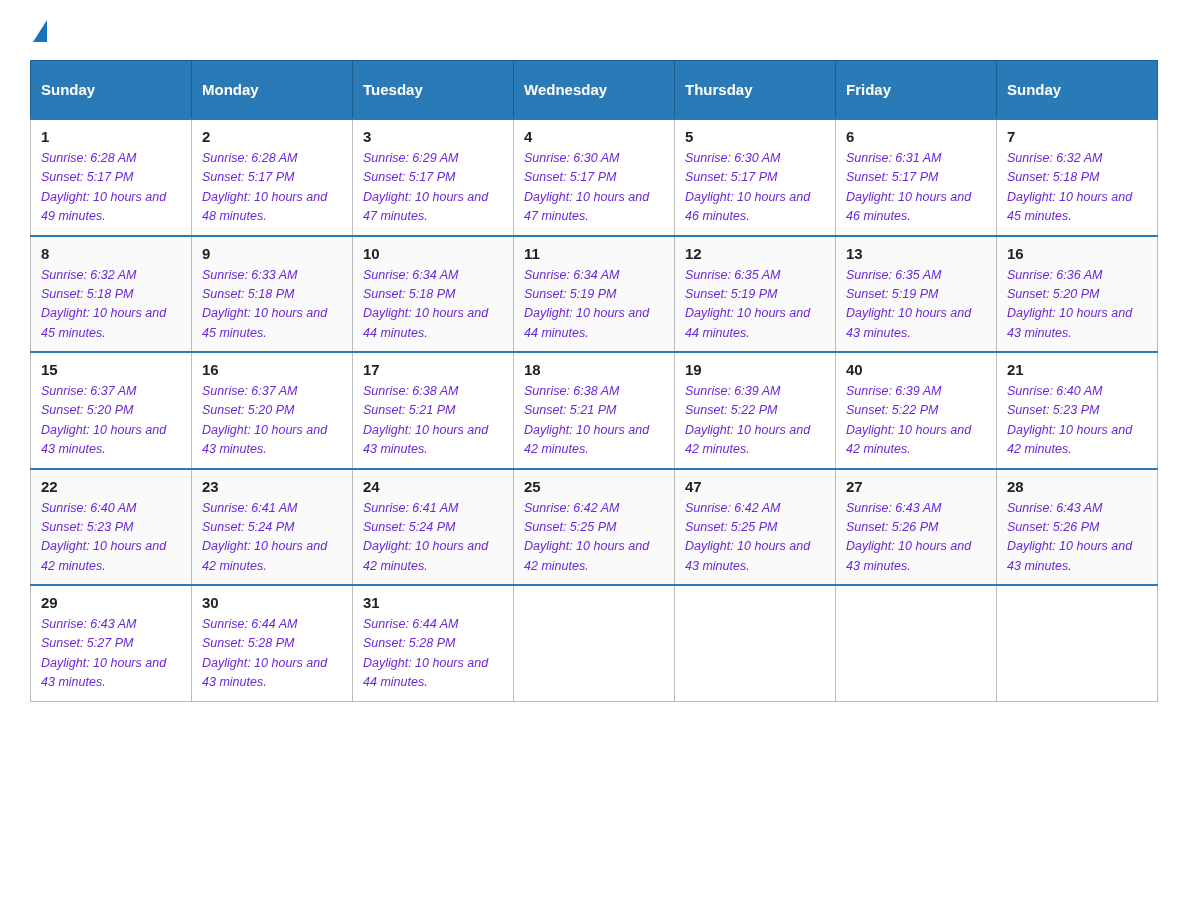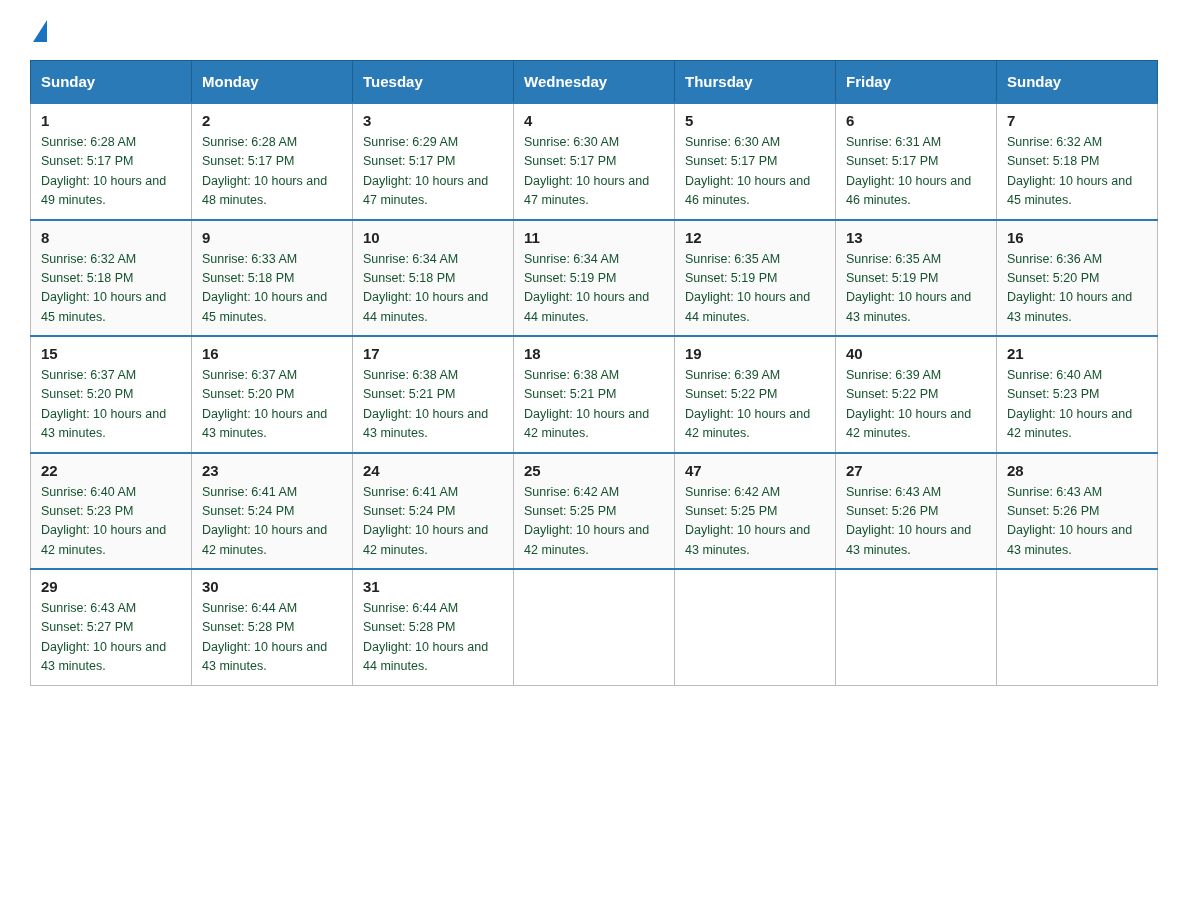--- a/index.html
+++ b/index.html
@@ -61,41 +61,42 @@
     .calendar-table {
       width: 100%;
       border-collapse: collapse;
       border: 1px solid #999;
     }
     .calendar-table th {
       background-color: #2a7ab8;
       color: #fff;
       font-size: 15px;
       font-weight: bold;
-      padding: 12px 10px;
+      padding: 20px 10px;
       text-align: left;
       border: 1px solid #1e5f8f;
     }
     .calendar-table td {
       vertical-align: top;
       padding: 8px 10px;
       border: 1px solid #bbb;
       width: 14.28%;
       min-height: 100px;
     }
     .day-number {
       font-size: 15px;
       font-weight: bold;
       color: #222;
       margin-bottom: 4px;
     }
     .day-info {
       font-size: 12.5px;
-      color: #14532d;
+      color: #6d28d9;
       line-height: 1.55;
+      font-style: italic;
     }
     .empty-cell {
       background: #fff;
     }
     
     .calendar-table tr:nth-child(even) td {
       background-color: #fafafa;
     }
     .calendar-table tr:nth-child(odd) td {
       background-color: #fff;

